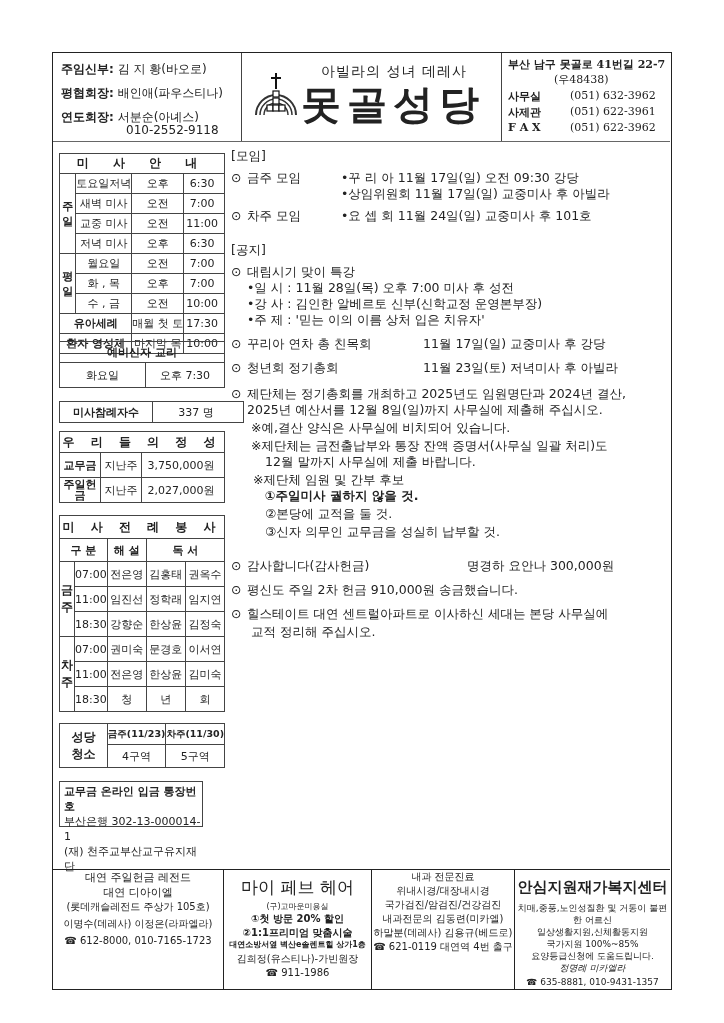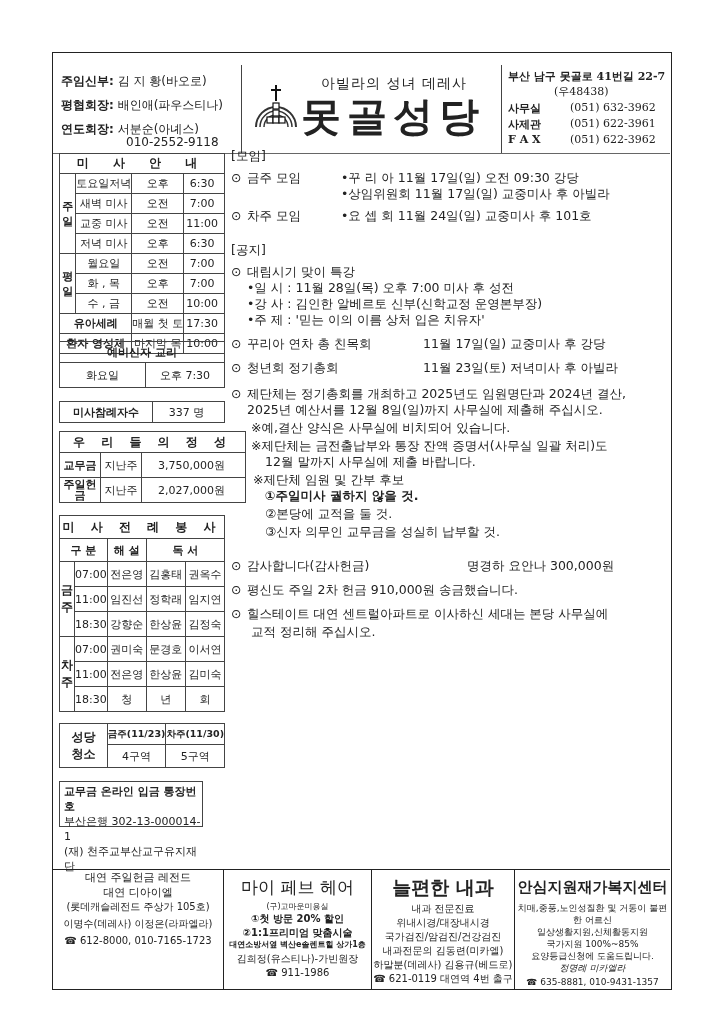--- a/index.html
+++ b/index.html
@@ -1,19 +1,19 @@
 <!DOCTYPE html>
 <html><head>
 <meta charset="utf-8">
 <style>
   html, body { margin: 0; padding: 0; background: #ffffff; }
   body { width: 724px; height: 1023px; position: relative; font-family: "DejaVu Sans", sans-serif; color: #222; }
   .page { position: absolute; left: 52px; top: 52px; width: 620px; height: 938px; border: 1.5px solid #222; box-sizing: border-box; }
   
-  .header { position: absolute; left: 0; top: 12px; width: 617px; height: 88px; border-bottom: 1.5px solid #666; }
+  .header { position: absolute; left: 0; top: 0; width: 617px; height: 88px; border-bottom: 1.5px solid #666; }
   .hdr-left { position: absolute; left: 0; top: 0; width: 188px; height: 88px; border-right: 1px solid #444; font-size: 12px; }
   .hdr-left .row { position: absolute; left: 8px; white-space: nowrap; }
   .hdr-left .lbl { font-weight: bold; }
   .hdr-mid { position: absolute; left: 188px; top: 0; width: 260px; height: 88px; }
   .hdr-mid .subtitle { position: absolute; left: 80px; top: 10px; font-size: 14px; letter-spacing: 1px; }
   .hdr-mid .title { position: absolute; left: 60px; top: 28px; font-size: 40px; font-weight: bold; letter-spacing: 6px; line-height: 46px; }
   .logo { position: absolute; left: 12px; top: 18px; width: 46px; height: 46px; }
   .hdr-right { position: absolute; left: 448px; top: 0; width: 169px; height: 88px; border-left: 1px solid #444; font-size: 11px; font-family: "DejaVu Serif", serif; }
   .hdr-right .addr { position: absolute; left: 6px; top: 4px; font-weight: bold; white-space: nowrap; }
   .hdr-right .zip { position: absolute; left: 52px; top: 19px; }
@@ -134,30 +134,30 @@
         <tr>
           <td colspan="2" class="b" style="height:20px;">예비신자 교리</td>
         </tr>
     <tr>
           <td style="height:24px;">화요일</td>
           <td style="width:78px;">오후 7:30</td>
         </tr>
   </tbody>
     </table>
 
-  <table class="box" style="left:6px; top:348px; width:166px;">
+  <table class="box" style="left:6px; top:348px; width:185px;">
     <tbody>
         <tr>
       <td class="b" style="width:92px; height:20px;">미사참례자수</td>
       <td class="r"><span>337</span>&nbsp;<span>명</span></td>
     </tr>
   </tbody>
     </table>
 
-  <table class="box" style="left:6px; top:378px; width:187px;">
+  <table class="box" style="left:6px; top:378px; width:166px;">
     <tbody>
         <tr>
           <td colspan="3" class="h" style="letter-spacing:6px; height:20px;">우 리 들 의 정 성</td>
         </tr>
     <tr>
       <td class="b" style="width:40px; height:24px;">교무금</td>
       <td style="width:40px;">지난주</td>
       <td class="r">3,750,000원</td>
     </tr>
     <tr>
@@ -286,21 +286,20 @@
     <div class="ad" style="left:170px; width:148px;">
       <div class="t" style="font-weight:normal;">마이 페브 헤어</div>
       <div style="font-size:8px; line-height:10px;">(구)고마운미용실</div>
       <div style="font-weight:bold;">①첫 방문 20% 할인</div>
       <div style="font-weight:bold;">②1:1프리미엄 맞춤시술</div>
       <div style="font-size:8px; line-height:10px; font-weight:bold;">대연소방서옆 벽산e솔렌트힐 상가1층</div>
       <div style="margin-top:2px;">김희정(유스티나)-가빈원장</div>
       <div>☎ 911-1986</div>
     </div>
     <div class="ad" style="left:318px; width:143px;">
-      <div class="t" style="font-size:19px;">늘편한 내과</div>
       <div>내과 전문진료</div>
       <div>위내시경/대장내시경</div>
       <div>국가검진/암검진/건강검진</div>
       <div>내과전문의 김동련(미카엘)</div>
       <div>하말분(데레사) 김용규(베드로)</div>
       <div>☎ 621-0119 대연역 4번 출구</div>
     </div>
     <div class="ad" style="left:461px; width:156px;">
       <div class="t" style="font-size:15px;">안심지원재가복지센터</div>
       <div style="font-size:9px; line-height:12px;">치매,중풍,노인성질환 및 거동이 불편한 어르신</div>

